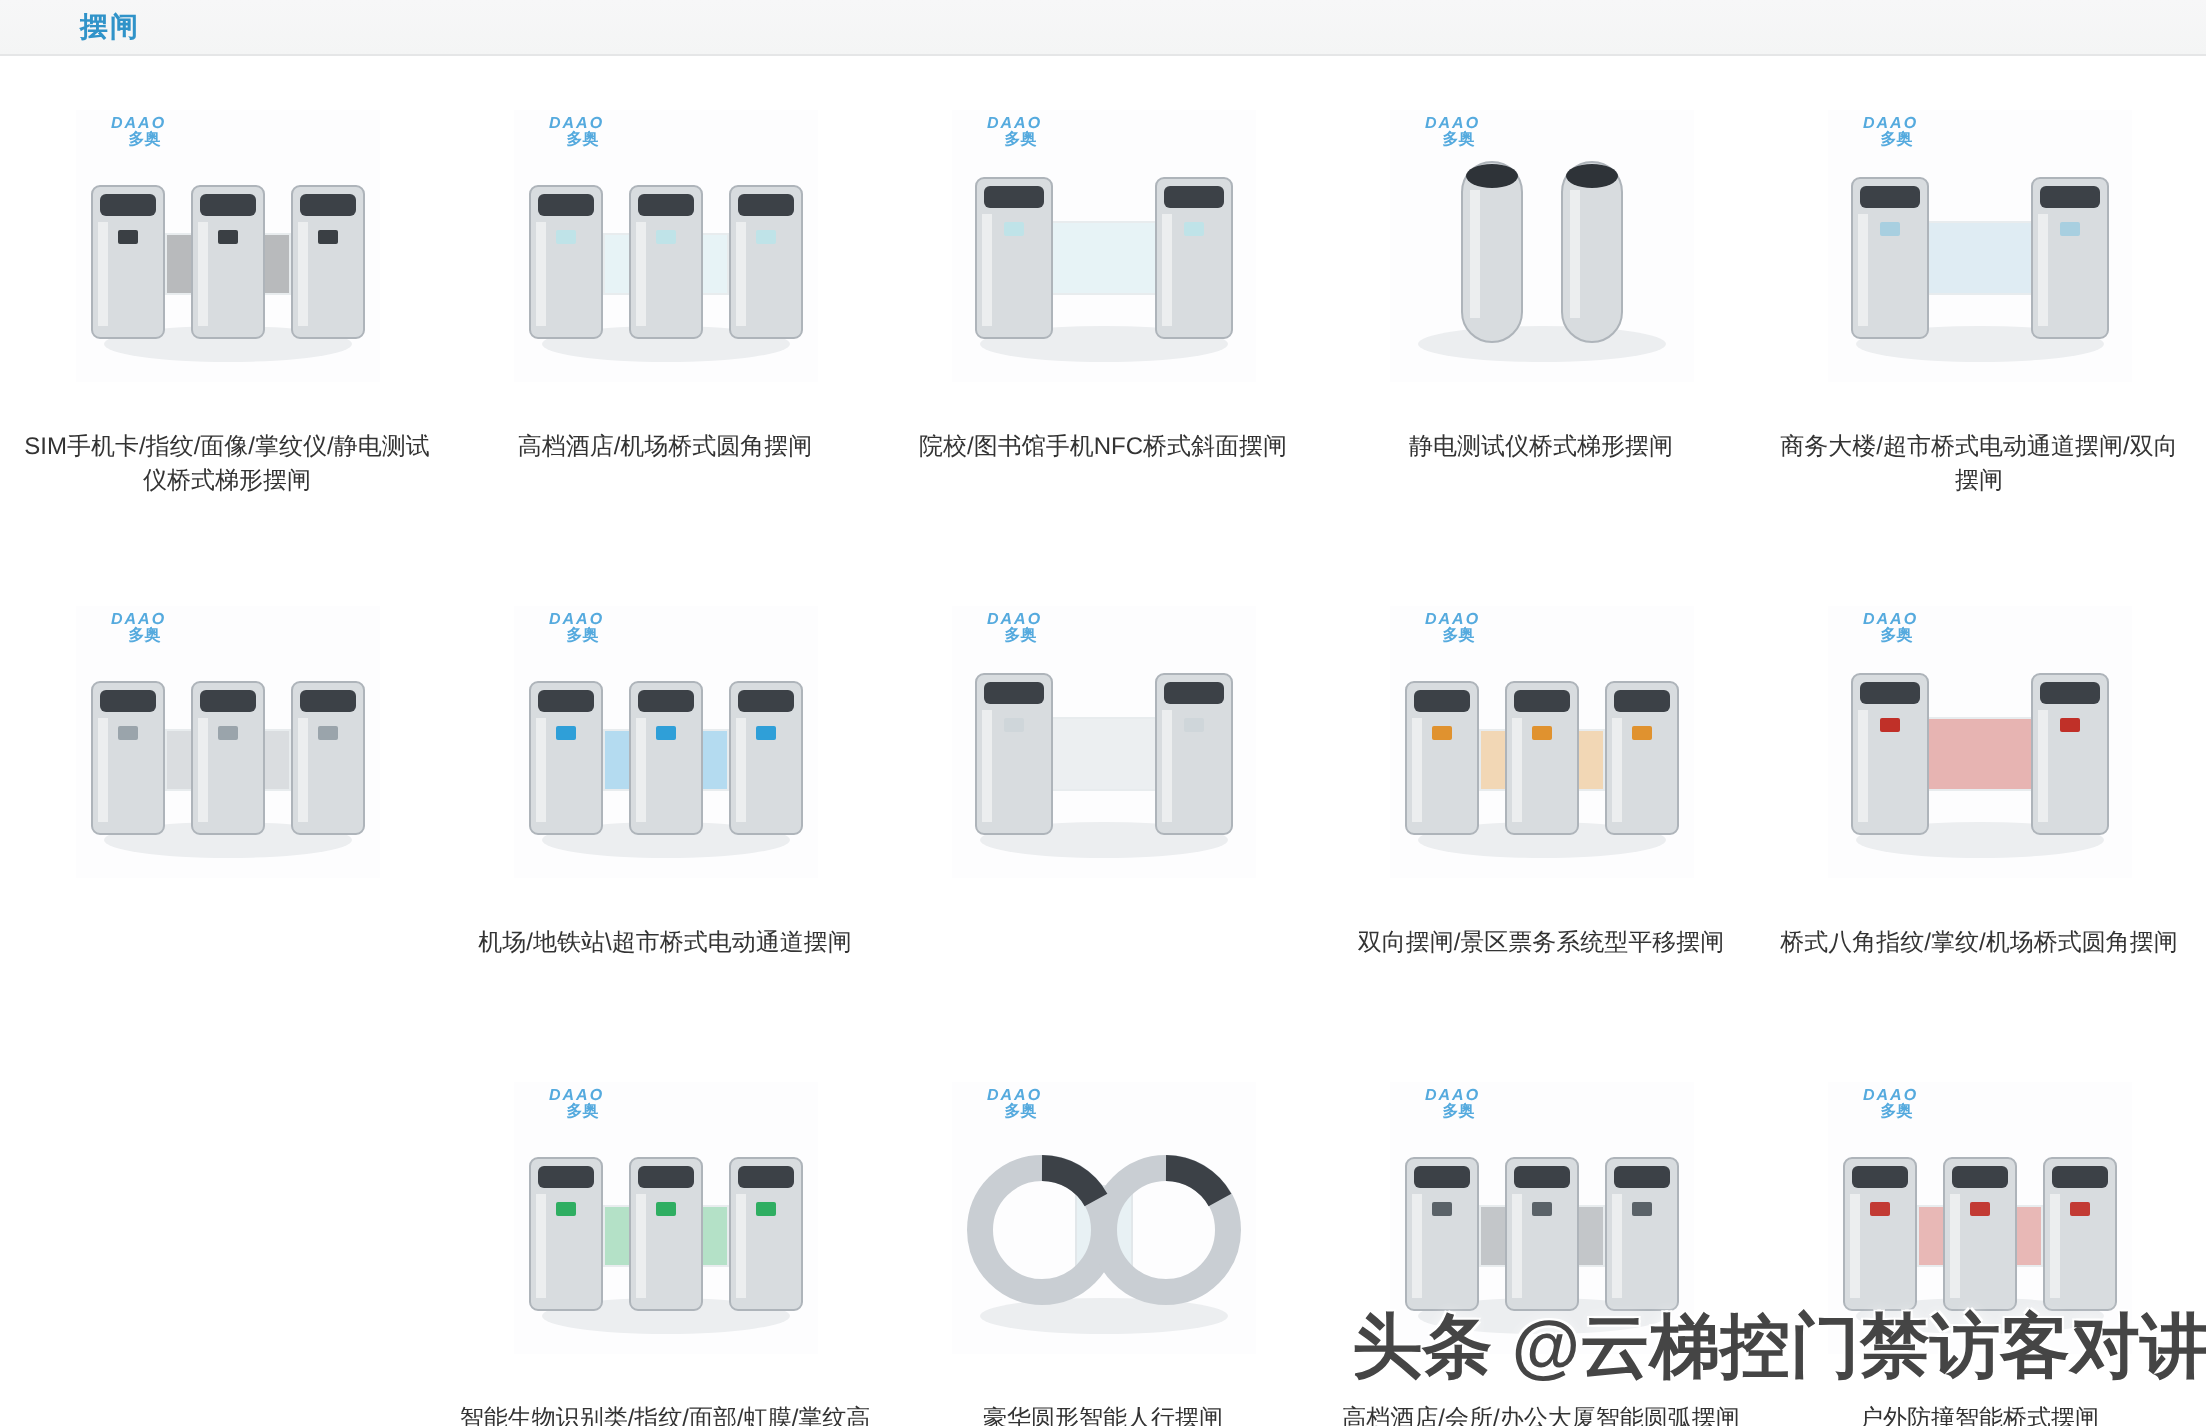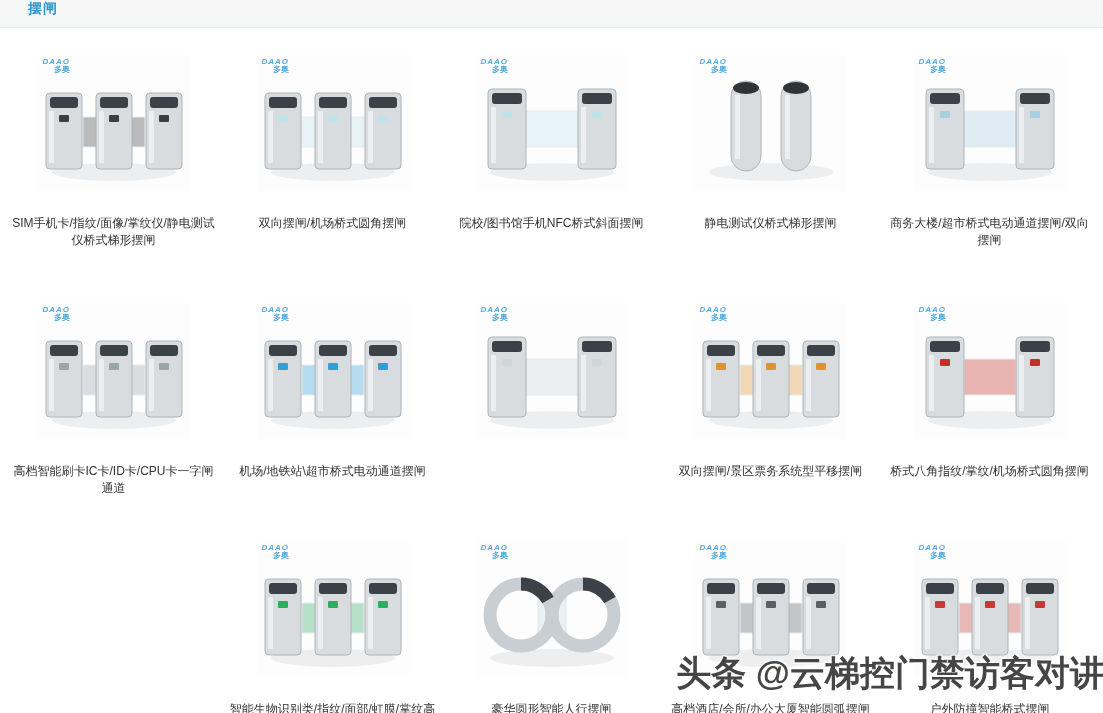--- a/index.html
+++ b/index.html
@@ -4,40 +4,40 @@
 <style>
   html,body{margin:0;padding:0;}
   body{
     width:1103px;height:713px;overflow:hidden;position:relative;
     background:#ffffff;
     font-family:"Liberation Sans","DejaVu Sans",sans-serif;
   }
   .topbar{
     height:28px;background:linear-gradient(#f7f7f8,#f4f5f5);
     border-bottom:1px solid #e5e6e7;
-    display:flex;padding-left:28px;box-sizing:border-box;
+    display:flex;align-items:center;padding-left:40px;box-sizing:border-box;
   }
   .topbar .cat-title{
     font-size:14px;font-weight:bold;color:#3093c9;letter-spacing:1px;
   }
   .grid{
     display:grid;grid-template-columns:repeat(5,1fr);
     grid-template-rows:248px 238px auto;
     padding:17px 6px 0;column-gap:4px;
   }
   .card{display:flex;flex-direction:column;align-items:center;}
   .card:nth-child(11){grid-column-start:2;}
   .imgbox{
     width:152px;height:136px;margin-top:10px;position:relative;
     background:linear-gradient(#ffffff,#f7f9fa);
     cursor:pointer;
   }
   .brand-logo{
-    position:absolute;top:3px;left:5px;z-index:2;
-    color:#55aade;line-height:1.05;text-align:right;
+    position:absolute;top:3px;left:18px;z-index:2;
+    color:#55aade;line-height:1.05;text-align:center;
   }
   .brand-logo .en{font-size:8px;font-style:italic;font-weight:bold;display:block;letter-spacing:1px;}
   .brand-logo .cn{font-size:8px;font-weight:bold;display:block;margin-left:6px;}
   .caption{
     margin-top:24px;width:210px;text-align:center;
     font-size:12px;line-height:17px;color:#333;cursor:pointer;
   }
   .watermark{
     position:absolute;top:650px;right:-2px;z-index:6;
     font-size:35px;font-weight:bold;color:#454545;white-space:nowrap;
@@ -99,21 +99,21 @@
             <rect x="58" y="38" width="36" height="76" rx="4" fill="#d8dcdf" stroke="#aeb4ba"></rect>
 <rect x="62" y="42" width="28" height="11" rx="3" fill="#3c4147"></rect>
 <rect x="71" y="60" width="10" height="7" rx="1" fill="#bfe3e8"></rect>
 <rect x="61" y="56" width="5" height="52" fill="#ffffff" opacity="0.5"></rect>
             <rect x="108" y="38" width="36" height="76" rx="4" fill="#d8dcdf" stroke="#aeb4ba"></rect>
 <rect x="112" y="42" width="28" height="11" rx="3" fill="#3c4147"></rect>
 <rect x="121" y="60" width="10" height="7" rx="1" fill="#bfe3e8"></rect>
 <rect x="111" y="56" width="5" height="52" fill="#ffffff" opacity="0.5"></rect>
           </svg></span>
     </div>
-    <div class="caption">双向摆闸/机场桥式圆角摆闸</div>
+    <div class="caption">高档酒店/机场桥式圆角摆闸</div>
   </div>
 
   <div class="card">
     <div class="imgbox">
       <span class="brand-logo">
         <span class="en">DAAO</span>
         <span class="cn">多奥</span>
       </span>
       <span class="illos"><svg width="152" height="136" viewBox="0 0 152 136" xmlns="http://www.w3.org/2000/svg">
 <rect width="152" height="136" fill="#fdfdfe"></rect>
@@ -195,21 +195,20 @@
             <rect x="58" y="38" width="36" height="76" rx="4" fill="#d8dcdf" stroke="#aeb4ba"></rect>
 <rect x="62" y="42" width="28" height="11" rx="3" fill="#3c4147"></rect>
 <rect x="71" y="60" width="10" height="7" rx="1" fill="#9aa4ab"></rect>
 <rect x="61" y="56" width="5" height="52" fill="#ffffff" opacity="0.5"></rect>
             <rect x="108" y="38" width="36" height="76" rx="4" fill="#d8dcdf" stroke="#aeb4ba"></rect>
 <rect x="112" y="42" width="28" height="11" rx="3" fill="#3c4147"></rect>
 <rect x="121" y="60" width="10" height="7" rx="1" fill="#9aa4ab"></rect>
 <rect x="111" y="56" width="5" height="52" fill="#ffffff" opacity="0.5"></rect>
           </svg></span>
     </div>
-    <div class="caption">高档智能刷卡IC卡/ID卡/CPU卡一字闸通道</div>
   </div>
 
   <div class="card">
     <div class="imgbox">
       <span class="brand-logo">
         <span class="en">DAAO</span>
         <span class="cn">多奥</span>
       </span>
       <span class="illos"><svg width="152" height="136" viewBox="0 0 152 136" xmlns="http://www.w3.org/2000/svg">
 <rect width="152" height="136" fill="#fdfdfe"></rect>

